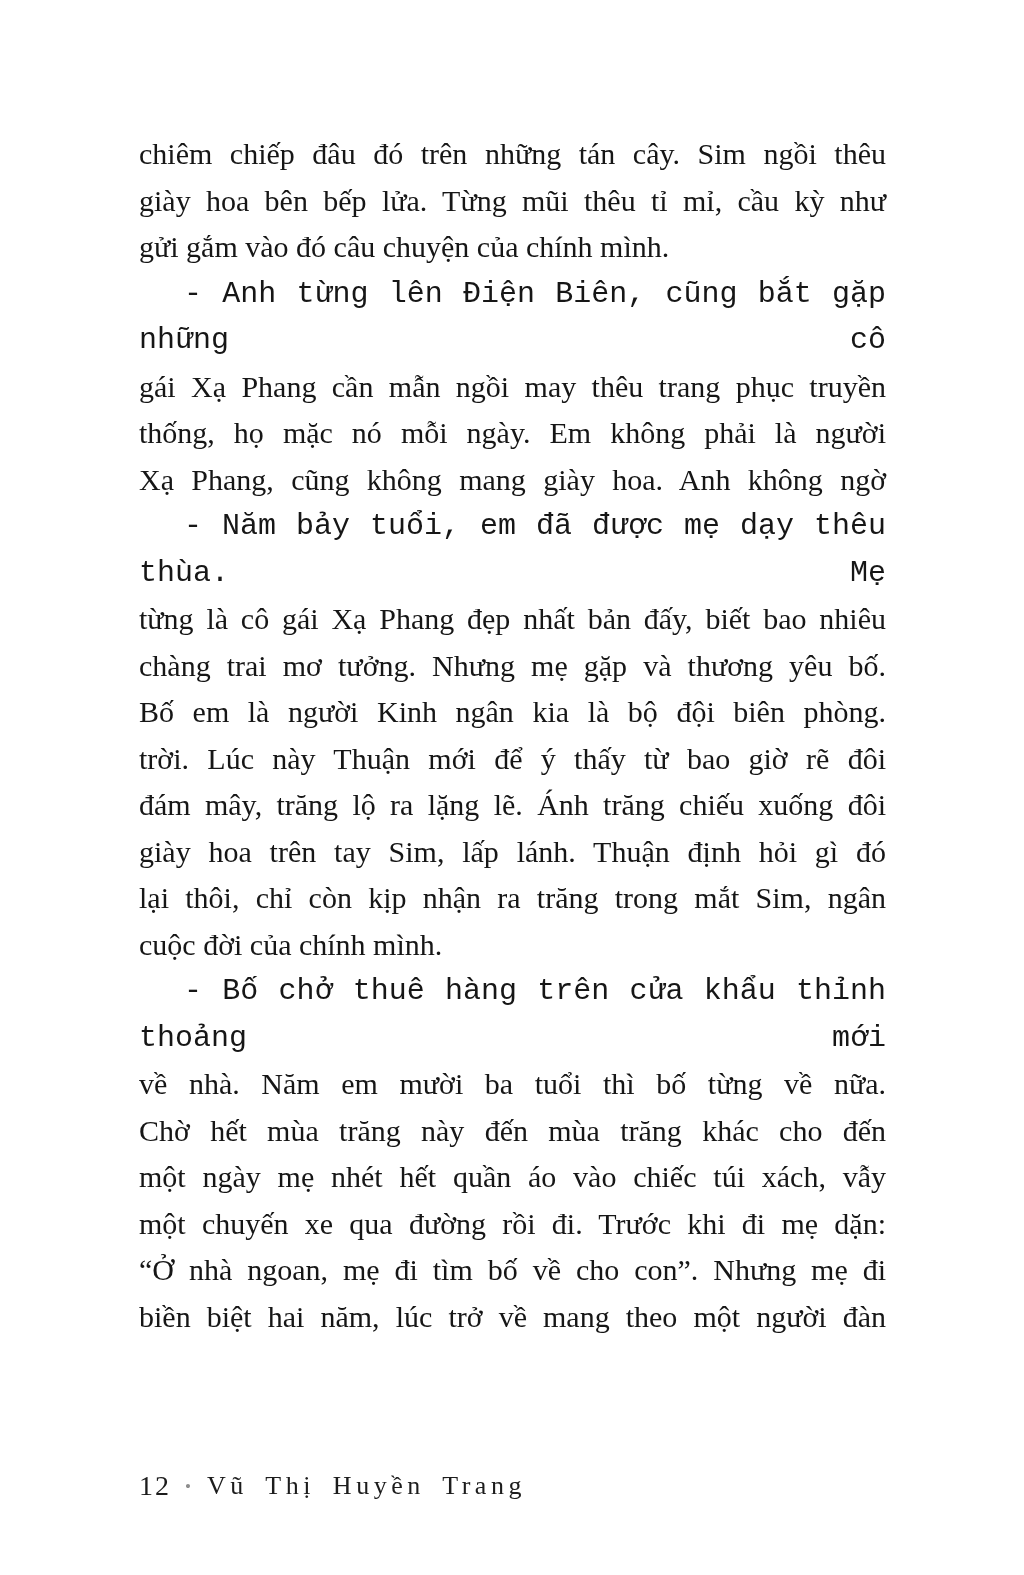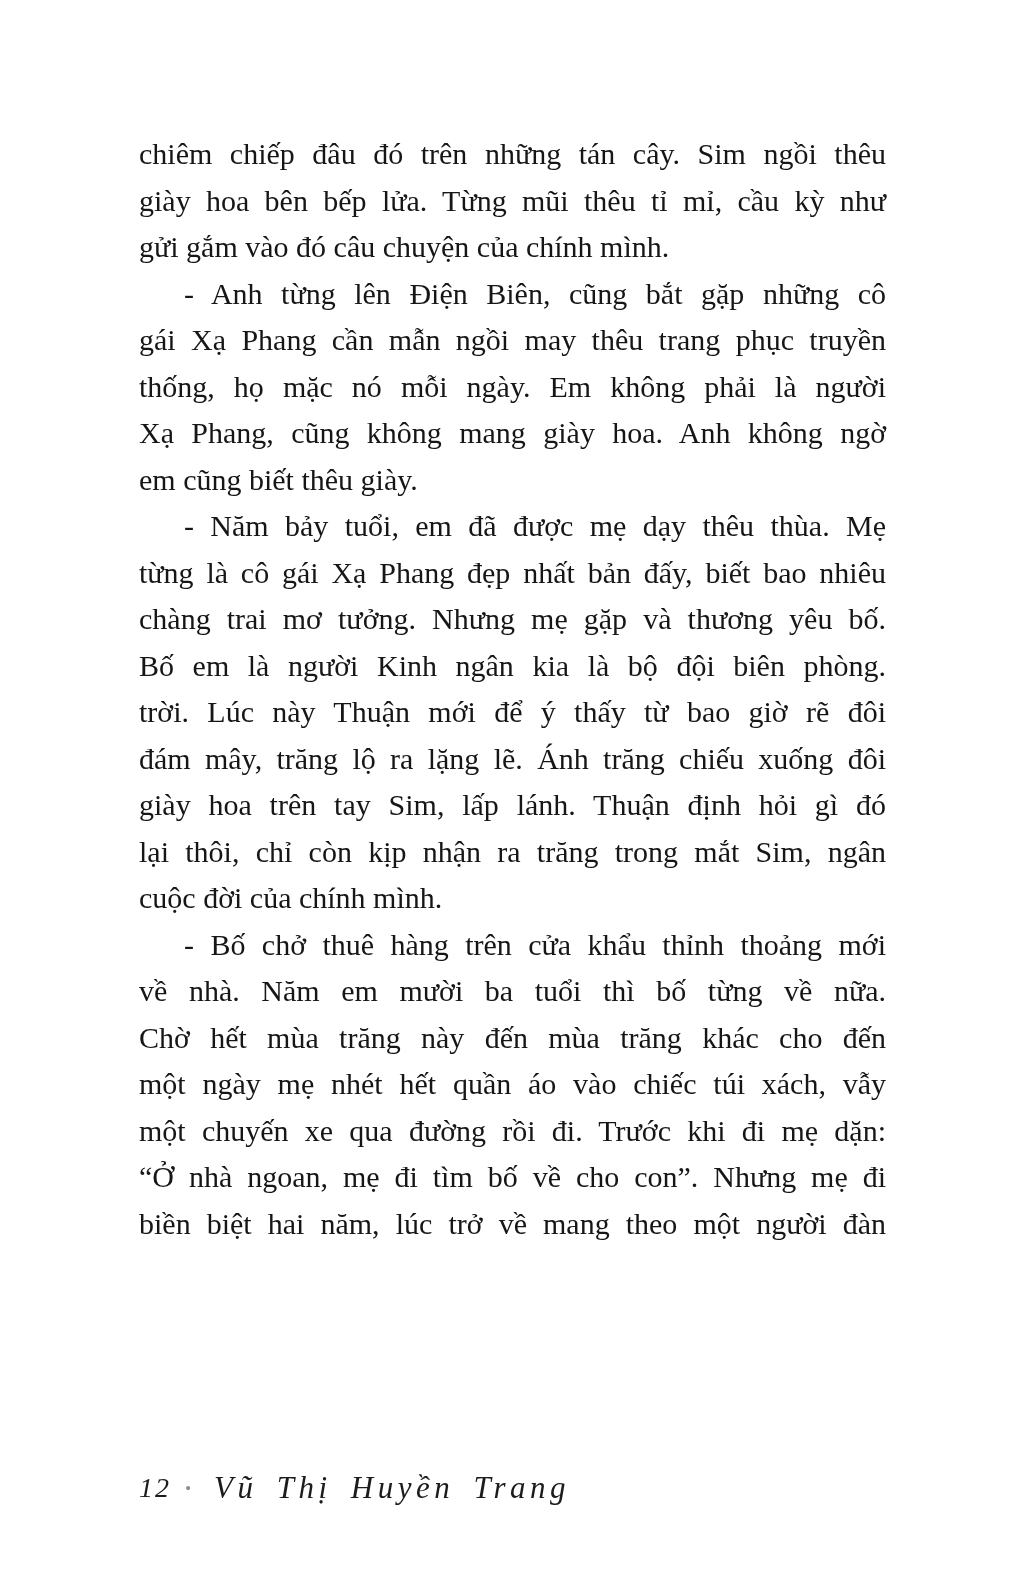--- a/index.html
+++ b/index.html
@@ -31,69 +31,67 @@
     color: #161616;
   }
   .paragraph { margin: 0; }
   .line {
     text-align: justify;
     text-align-last: justify;
     white-space: normal;
   }
   .line.indent {
     text-indent: 45px;
+    font-family: Liberation Mono, monospace;
   }
   .line.pend {
     text-align-last: left;
   }
   .footer {
     position: absolute;
     left: 139px;
     top: 1470px;
     display: flex;
     align-items: center;
     font-size: 28px;
     color: #1c1c1c;
-    font-style: italic;
   }
   .footer .page-number {
     letter-spacing: 2px;
   }
   .footer .sep {
     color: #8d8d8d;
     font-size: 17px;
     margin: 0 16px 0 14px;
     line-height: 1;
   }
   .footer .author {
-    font-size: 31px;
+    font-size: 26px;
     letter-spacing: 4.5px;
     word-spacing: 7px;
-    margin-left: 7px;
   }
 </style>
 </head>
 <body>
 
 <div class="page">
 
   <div class="text-block">
 
     <div class="paragraph">
       <div class="line">chiêm chiếp đâu đó trên những tán cây. Sim ngồi thêu</div>
       <div class="line">giày hoa bên bếp lửa. Từng mũi thêu tỉ mỉ, cầu kỳ như</div>
       <div class="line pend">gửi gắm vào đó câu chuyện của chính mình.</div>
     </div>
 
     <div class="paragraph">
       <div class="line indent">- Anh từng lên Điện Biên, cũng bắt gặp những cô</div>
       <div class="line">gái Xạ Phang cần mẫn ngồi may thêu trang phục truyền</div>
       <div class="line">thống, họ mặc nó mỗi ngày. Em không phải là người</div>
       <div class="line">Xạ Phang, cũng không mang giày hoa. Anh không ngờ</div>
-      <div class="line pend">em cũng biết thêu giày.</div>
     </div>
 
     <div class="paragraph">
       <div class="line indent">- Năm bảy tuổi, em đã được mẹ dạy thêu thùa. Mẹ</div>
       <div class="line">từng là cô gái Xạ Phang đẹp nhất bản đấy, biết bao nhiêu</div>
       <div class="line">chàng trai mơ tưởng. Nhưng mẹ gặp và thương yêu bố.</div>
       <div class="line">Bố em là người Kinh ngân kia là bộ đội biên phòng.</div>
     </div>
 
     <div class="paragraph">

